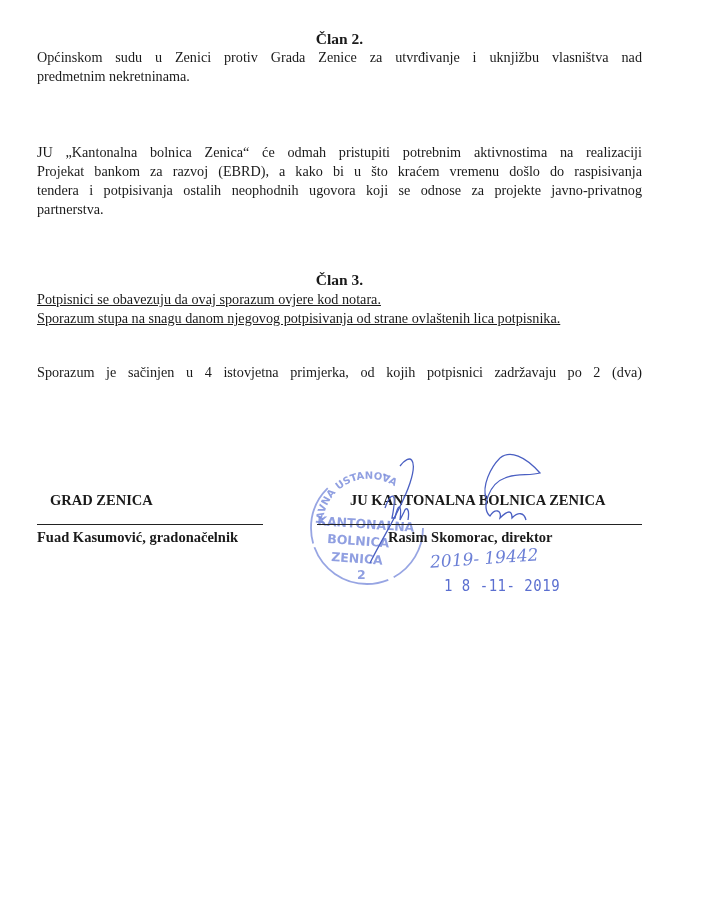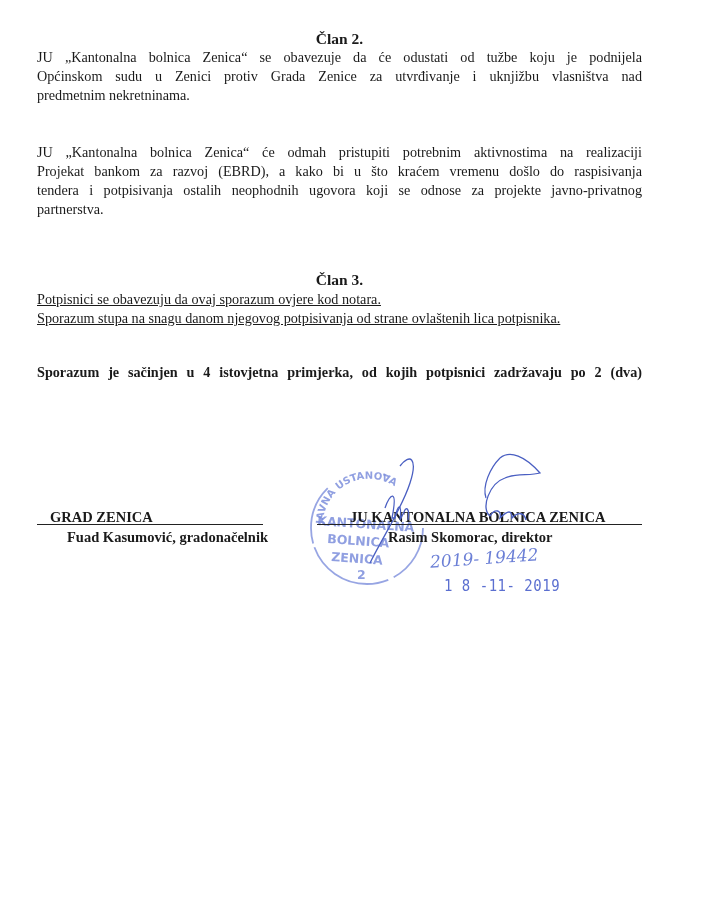--- a/index.html
+++ b/index.html
@@ -5,75 +5,74 @@
   html, body { margin: 0; padding: 0; background: #ffffff; }
   body { width: 703px; height: 898px; position: relative; overflow: hidden;
          font-family: "Liberation Serif", serif; color: #1a1a1a; }
   .page { position: absolute; left: 0; top: 0; width: 703px; height: 898px; }
   .heading { position: absolute; left: 37px; width: 605px; text-align: center;
              font-weight: bold; font-size: 15.5px; }
   .para { position: absolute; left: 37px; width: 605px; font-size: 14.2px;
           line-height: 19px; text-align: justify; }
   .para .line { display: block; text-align: justify; text-align-last: justify; white-space: nowrap; }
   .para .line.last { text-align-last: left; }
-  .sig-title { position: absolute; font-weight: bold; font-size: 14.5px; margin-top: 17px; }
+  .sig-title { position: absolute; font-weight: bold; font-size: 14.5px; }
   .sig-line { position: absolute; height: 1px; background: #222; }
   .sig-name { position: absolute; font-weight: bold; font-size: 14.5px; }
   .stamp { position: absolute; left: 305px; top: 462px; width: 120px; height: 130px; }
   .sig-svg { position: absolute; left: 340px; top: 448px; width: 230px; height: 120px; }
   .date-stamp { position: absolute; left: 444px; top: 577px; font-family: "DejaVu Sans Mono", monospace;
                 color: #5b6fd0; font-size: 14px; letter-spacing: 0.5px; transform: scaleY(1.15); }
   .regno { position: absolute; left: 430px; top: 548px; font-size: 17px; font-style: italic; color: #6b7fd6;
            font-family: "DejaVu Serif", serif; transform: rotate(-4deg); }
 </style>
 </head>
 <body>
 
 <div class="page">
 
   <div class="heading" style="top:30px;">Član 2.</div>
   <div class="para" style="top:48px;">
-    <span class="line">JU „Kantonalna bolnica Zenica“ se obavezuje da će odustati od tužbe koju je podnijela</span>
     <span class="line">Općinskom sudu u Zenici protiv Grada Zenice za utvrđivanje i uknjižbu vlasništva nad</span>
     <span class="line last">predmetnim nekretninama.</span>
   </div>
   <div class="para" style="top:143px;">
     <span class="line">JU „Kantonalna bolnica Zenica“ će odmah pristupiti potrebnim aktivnostima na realizaciji</span>
     <span class="line">Projekat bankom za razvoj (EBRD), a kako bi u što kraćem vremenu došlo do raspisivanja</span>
     <span class="line">tendera i potpisivanja ostalih neophodnih ugovora koji se odnose za projekte javno-privatnog</span>
     <span class="line last">partnerstva.</span>
   </div>
 
   <div class="heading" style="top:271px;">Član 3.</div>
   <div class="para" style="top:290px;text-decoration:underline;">
     <span class="line last">Potpisnici se obavezuju da ovaj sporazum ovjere kod notara.</span>
     <span class="line last">Sporazum stupa na snagu danom njegovog potpisivanja od strane ovlaštenih lica potpisnika.</span>
   </div>
 
-  <div class="para" style="top:363px;font-weight:bold;">
+  <div class="para" style="top:363px;">
     <span class="line">Sporazum je sačinjen u 4 istovjetna primjerka, od kojih potpisnici zadržavaju po 2 (dva)</span>
   </div>
 
   <svg class="stamp" viewBox="0 0 120 130">
     <defs>
       <path id="arcTop" d="M 18 62 A 46 46 0 0 1 104 40" fill="none"></path>
     </defs>
     <circle cx="62" cy="66" r="56" fill="none" stroke="#7d8fdc" stroke-width="1.8" stroke-dasharray="60 6 90 4 60" opacity="0.8"></circle>
     <text font-family="DejaVu Sans, sans-serif" font-size="10" font-weight="bold" fill="#7d8fdc" opacity="0.85">
       <textPath href="#arcTop">JAVNA USTANOVA</textPath>
     </text>
     <text x="12" y="63" font-family="DejaVu Sans, sans-serif" font-size="12.5" font-weight="bold" fill="#7d8fdc" opacity="0.85" transform="rotate(4 12 63)">KANTONALNA</text>
     <text x="22" y="81" font-family="DejaVu Sans, sans-serif" font-size="12.5" font-weight="bold" fill="#7d8fdc" opacity="0.85" transform="rotate(4 22 81)">BOLNICA</text>
     <text x="26" y="99" font-family="DejaVu Sans, sans-serif" font-size="12.5" font-weight="bold" fill="#7d8fdc" opacity="0.85" transform="rotate(4 26 99)">ZENICA</text>
     <text x="52" y="117" font-family="DejaVu Sans, sans-serif" font-size="12.5" font-weight="bold" fill="#7d8fdc" opacity="0.85">2</text>
   </svg>
 
   <div class="sig-title" style="left:50px; top:492px;">GRAD ZENICA</div>
   <div class="sig-line" style="left:37px; top:524px; width:226px;"></div>
-  <div class="sig-name" style="left:37px; top:529px;margin-left:30px;">Fuad Kasumović, gradonačelnik</div>
+  <div class="sig-name" style="left:37px; top:529px;">Fuad Kasumović, gradonačelnik</div>
 
   <div class="sig-title" style="left:350px; top:492px;">JU KANTONALNA BOLNICA ZENICA</div>
   <div class="sig-line" style="left:317px; top:524px; width:325px;"></div>
   <div class="sig-name" style="left:388px; top:529px;">Rasim Skomorac, direktor</div>
 
   <svg class="sig-svg" viewBox="0 0 230 120">
     <path d="M 60 18 C 70 5, 78 10, 70 35 C 62 60, 45 85, 30 115" fill="none" stroke="#4a5fc2" stroke-width="1.3"></path>
     <path d="M 45 60 C 50 45, 58 40, 52 70 L 55 70 C 58 55, 62 55, 60 72 L 64 64 C 66 58, 70 60, 68 72" fill="none" stroke="#4a5fc2" stroke-width="1.3"></path>
     <path d="M 160 10 C 170 2, 185 8, 200 25 C 190 28, 175 25, 165 30 C 150 35, 140 60, 150 68 C 155 60, 162 62, 160 70 C 168 62, 172 62, 172 70 C 178 64, 184 64, 186 72" fill="none" stroke="#4a5fc2" stroke-width="1.3"></path>
     <path d="M 160 10 C 150 20, 142 38, 146 50" fill="none" stroke="#4a5fc2" stroke-width="1.2"></path>

